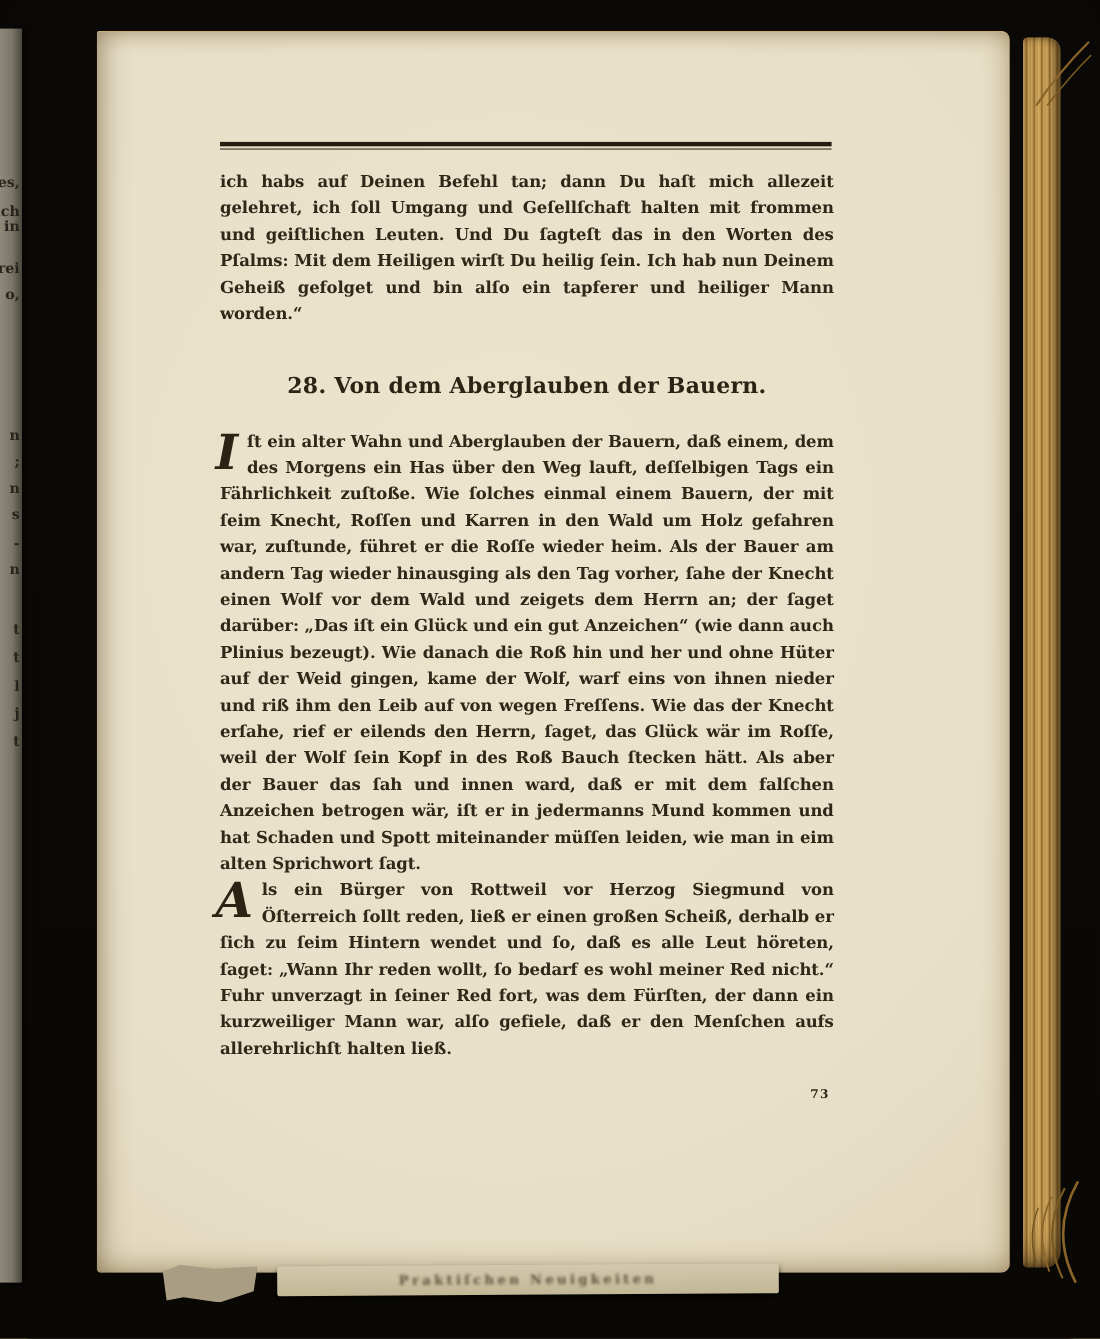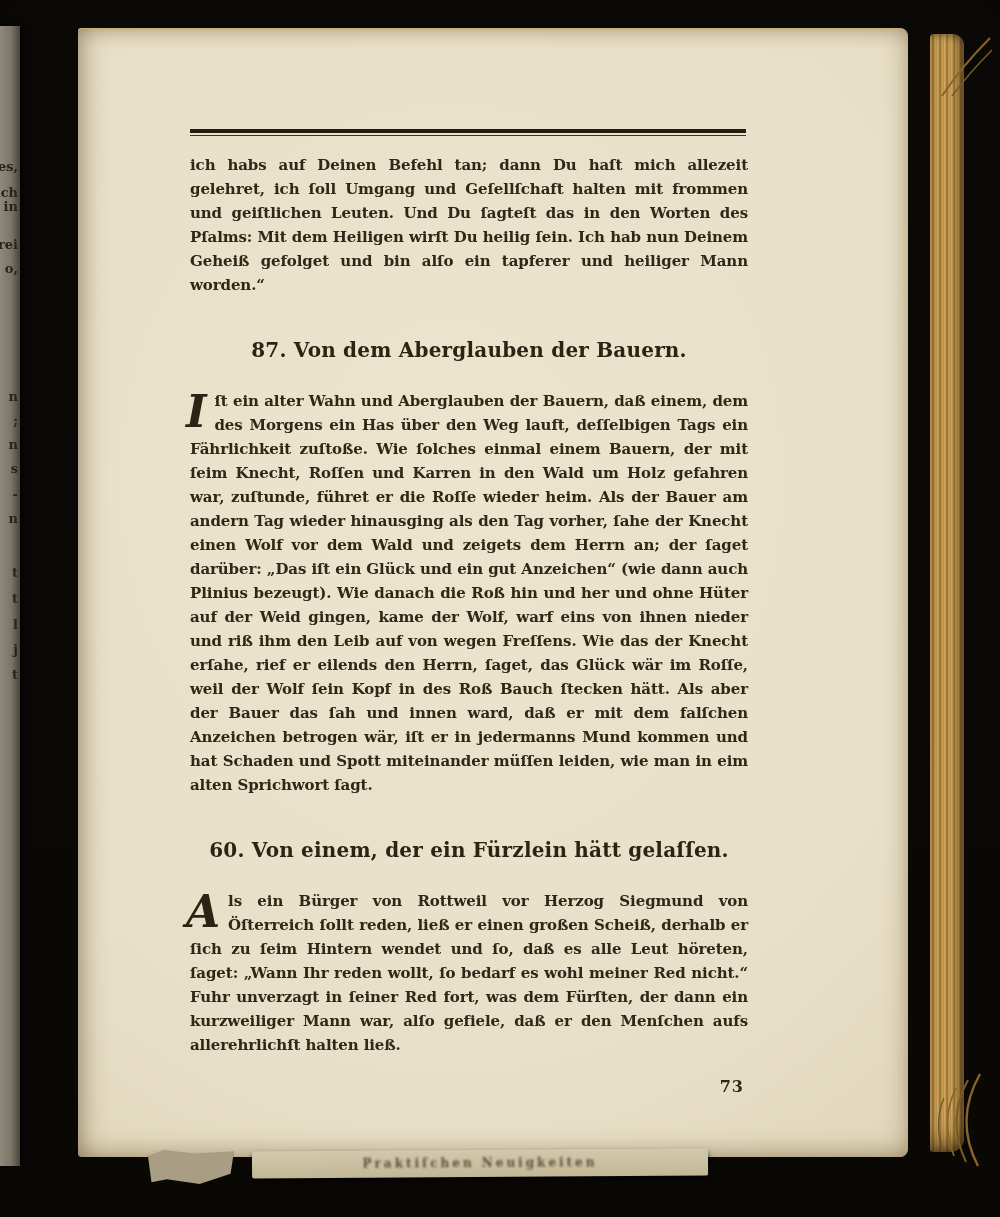--- a/index.html
+++ b/index.html
@@ -21,21 +21,21 @@
   .mf{position:absolute;right:2px;font-weight:700;font-size:13px;color:#28231b;line-height:14px;}
   .mf:nth-child(1){top:134px}.mf:nth-child(2){top:160px}.mf:nth-child(3){top:174px}
   .mf:nth-child(4){top:212px}.mf:nth-child(5){top:236px}.mf:nth-child(6){top:364px}
   .mf:nth-child(7){top:388px}.mf:nth-child(8){top:412px}.mf:nth-child(9){top:436px}
   .mf:nth-child(10){top:462px}.mf:nth-child(11){top:486px}.mf:nth-child(12){top:540px}
   .mf:nth-child(13){top:566px}.mf:nth-child(14){top:592px}.mf:nth-child(15){top:617px}
   .mf:nth-child(16){top:642px}
 
   
   .book-page{
-    position:absolute;left:78px;top:28px;width:830px;height:1128px;
+    position:absolute;left:88px;top:28px;width:830px;height:1128px;
     background:radial-gradient(120% 100% at 45% 40%, #ece4cd 0%, #e7dfc7 55%, #ddd3b6 85%, #d0c4a2 100%);
     border-radius:3px 8px 8px 4px;
     border-top:1px solid #c7ad76;
     box-shadow:
       inset 14px 0 24px -8px rgba(80,60,30,.35),
       inset -10px 0 22px -6px rgba(140,105,55,.30),
       inset 0 -14px 26px -10px rgba(120,95,50,.35),
       inset 0 10px 20px -10px rgba(120,95,50,.28);
   }
 
@@ -52,21 +52,21 @@
   }
   .para{margin:0;}
   .heading{
     margin:40px 0 26px;font-size:20px;line-height:26px;font-weight:700;
     text-align:center;letter-spacing:.2px;color:#2b2414;
   }
   .dropcap{
     float:left;font-size:44px;line-height:42px;font-style:italic;font-weight:700;
     padding:2px 8px 0 0;margin-left:-4px;color:#2b2414;
   }
-  .page-number{margin-top:18px;text-align:right;font-size:16px;letter-spacing:1px;padding-right:4px;}
+  .page-number{margin-top:18px;text-align:right;font-size:11px;letter-spacing:1px;padding-right:4px;}
 
   
   .fore-edge{
     position:absolute;left:930px;top:34px;width:34px;height:1118px;
     background:repeating-linear-gradient(90deg,
       #d6ae66 0px,#c09449 2px,#8c682e 3px,#cda55d 5px,#b98f48 7px);
     border-radius:4px 12px 14px 4px;
     box-shadow:inset -4px 0 8px rgba(40,25,8,.7), inset 0 -20px 24px -12px rgba(40,25,8,.6);
   }
   .edge-curves{position:absolute;left:884px;top:1072px;width:104px;height:96px;pointer-events:none;}
@@ -114,24 +114,23 @@
     <span class="mf">j</span>
     <span class="mf">t</span>
   </div>
 
   <div class="book-page">
     <div class="top-rule"></div>
 
     <div class="text-block">
       <p class="para">ich habs auf Deinen Befehl tan; dann Du haſt mich allezeit gelehret, ich ſoll Umgang und Geſellſchaft halten mit frommen und geiſtlichen Leuten. Und Du ſagteſt das in den Worten des Pſalms: Mit dem Heiligen wirſt Du heilig ſein. Ich hab nun Deinem Geheiß gefolget und bin alſo ein tapferer und heiliger Mann worden.“</p>
 
-      <h2 class="heading">87. Von dem Aberglauben der Bauern.</h2>
+      <h2 class="heading">28. Von dem Aberglauben der Bauern.</h2>
       <p class="para"><span class="dropcap">I</span><span>ſt ein alter Wahn und Aberglauben der Bauern, daß einem, dem des Morgens ein Has über den Weg lauft, deſſelbigen Tags ein Fährlichkeit zuſtoße. Wie ſolches einmal einem Bauern, der mit ſeim Knecht, Roſſen und Karren in den Wald um Holz gefahren war, zuſtunde, führet er die Roſſe wieder heim. Als der Bauer am andern Tag wieder hinausging als den Tag vorher, ſahe der Knecht einen Wolf vor dem Wald und zeigets dem Herrn an; der ſaget darüber: „Das iſt ein Glück und ein gut Anzeichen“ (wie dann auch Plinius bezeugt). Wie danach die Roß hin und her und ohne Hüter auf der Weid gingen, kame der Wolf, warf eins von ihnen nieder und riß ihm den Leib auf von wegen Freſſens. Wie das der Knecht erſahe, rief er eilends den Herrn, ſaget, das Glück wär im Roſſe, weil der Wolf ſein Kopf in des Roß Bauch ſtecken hätt. Als aber der Bauer das ſah und innen ward, daß er mit dem falſchen Anzeichen betrogen wär, iſt er in jedermanns Mund kommen und hat Schaden und Spott miteinander müſſen leiden, wie man in eim alten Sprichwort ſagt.</span></p>
 
-      <h2 class="heading">60. Von einem, der ein Fürzlein hätt gelaſſen.</h2>
       <p class="para"><span class="dropcap">A</span><span>ls ein Bürger von Rottweil vor Herzog Siegmund von Öſterreich ſollt reden, ließ er einen großen Scheiß, derhalb er ſich zu ſeim Hintern wendet und ſo, daß es alle Leut höreten, ſaget: „Wann Ihr reden wollt, ſo bedarf es wohl meiner Red nicht.“ Fuhr unverzagt in ſeiner Red fort, was dem Fürſten, der dann ein kurzweiliger Mann war, alſo gefiele, daß er den Menſchen aufs allerehrlichſt halten ließ.</span></p>
 
       <div class="page-number">73</div>
     </div>
   </div>
 
   <div class="fore-edge"></div>
 
   <svg class="edge-curves" viewBox="0 0 104 96">
     <path d="M96,2 Q70,48 94,94" stroke="#8a6428" stroke-width="2.4" fill="none"></path>

